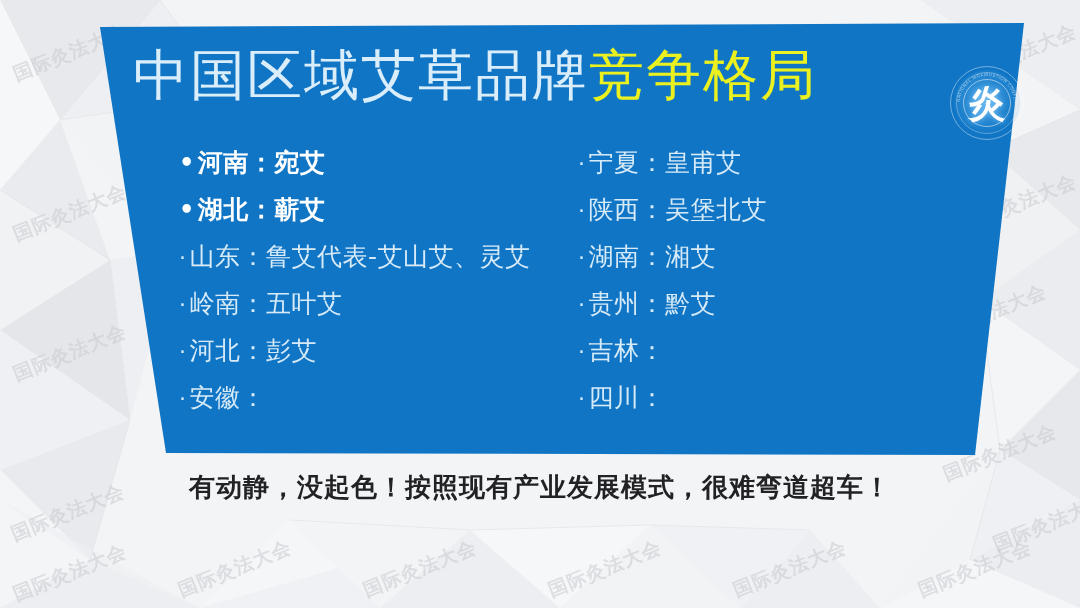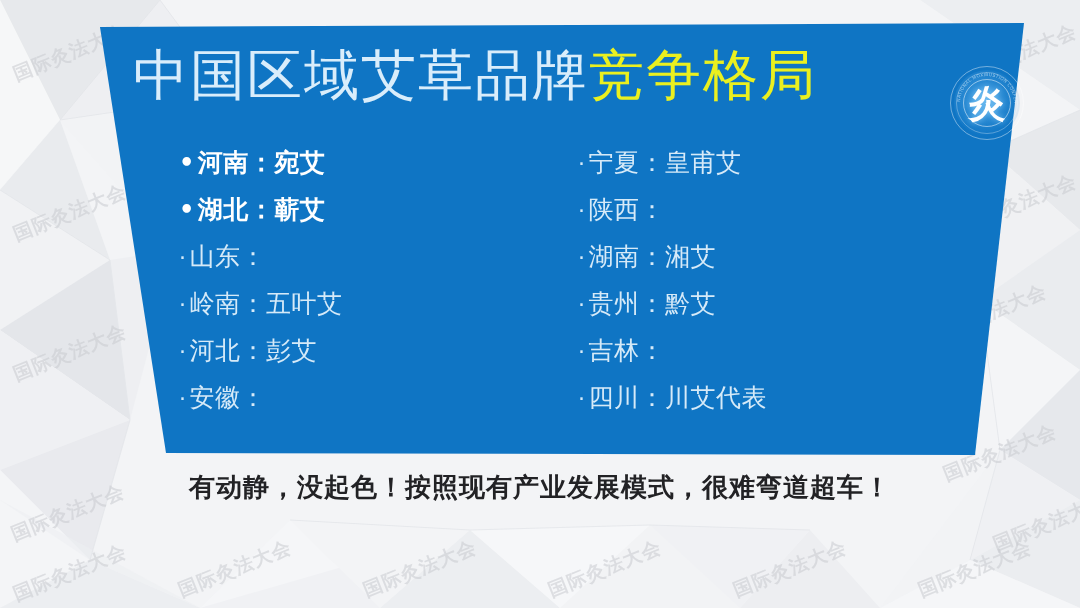--- a/index.html
+++ b/index.html
@@ -262,20 +262,21 @@
           <span class="brand">宛艾</span>
         </div>
         <div class="list-item strong">
           <span class="bullet">•</span>
           <span class="region">湖北：</span>
           <span class="brand">蕲艾</span>
         </div>
         <div class="list-item">
           <span class="bullet">·</span>
           <span class="region">山东：</span>
+          <span class="brand">鲁艾代表-艾山艾、灵艾</span>
         </div>
         <div class="list-item">
           <span class="bullet">·</span>
           <span class="region">岭南：</span>
           <span class="brand">五叶艾</span>
         </div>
         <div class="list-item">
           <span class="bullet">·</span>
           <span class="region">河北：</span>
           <span class="brand">彭艾</span>
@@ -288,38 +289,38 @@
 
     <div class="col" id="col-right">
         <div class="list-item">
           <span class="bullet">·</span>
           <span class="region">宁夏：</span>
           <span class="brand">皇甫艾</span>
         </div>
         <div class="list-item">
           <span class="bullet">·</span>
           <span class="region">陕西：</span>
+          <span class="brand">吴堡北艾</span>
         </div>
         <div class="list-item">
           <span class="bullet">·</span>
           <span class="region">湖南：</span>
           <span class="brand">湘艾</span>
         </div>
         <div class="list-item">
           <span class="bullet">·</span>
           <span class="region">贵州：</span>
           <span class="brand">黔艾</span>
         </div>
         <div class="list-item">
           <span class="bullet">·</span>
           <span class="region">吉林：</span>
         </div>
         <div class="list-item">
           <span class="bullet">·</span>
           <span class="region">四川：</span>
-          <span class="brand">川艾代表</span>
         </div>
       </div>
   </div>
 
   <div id="caption">有动静，没起色！按照现有产业发展模式，很难弯道超车！</div>
 
 </div>
 
 </body></html>

